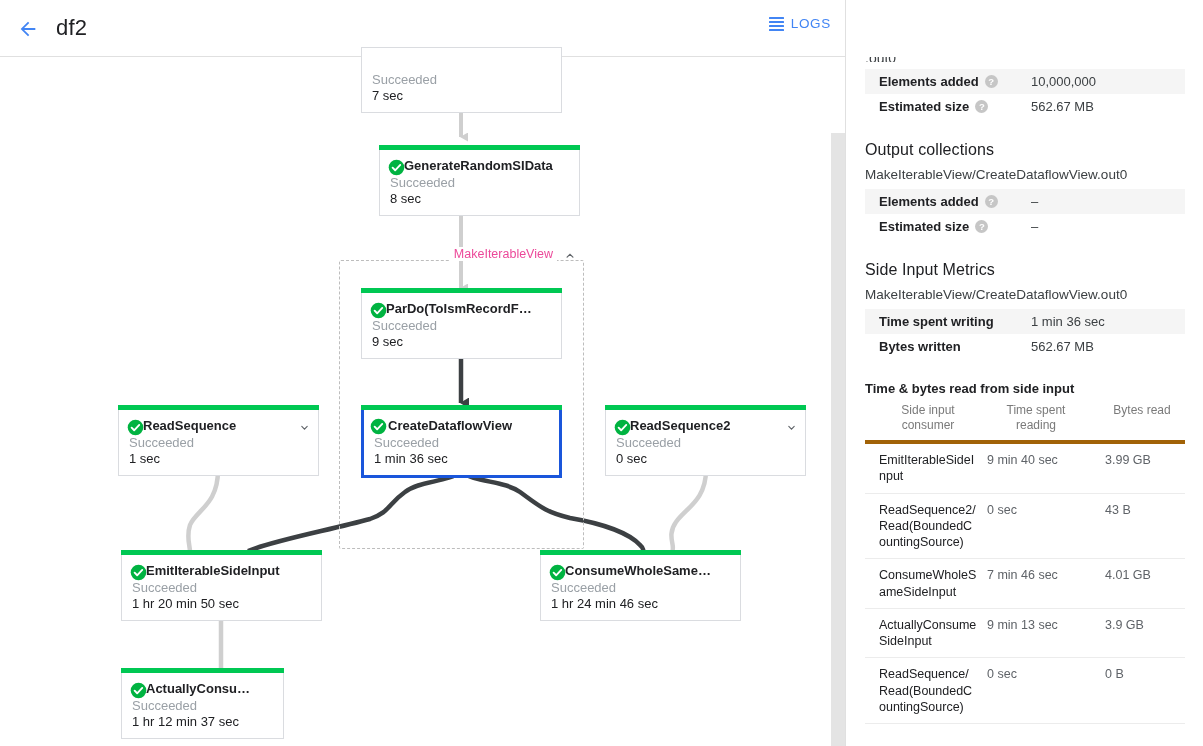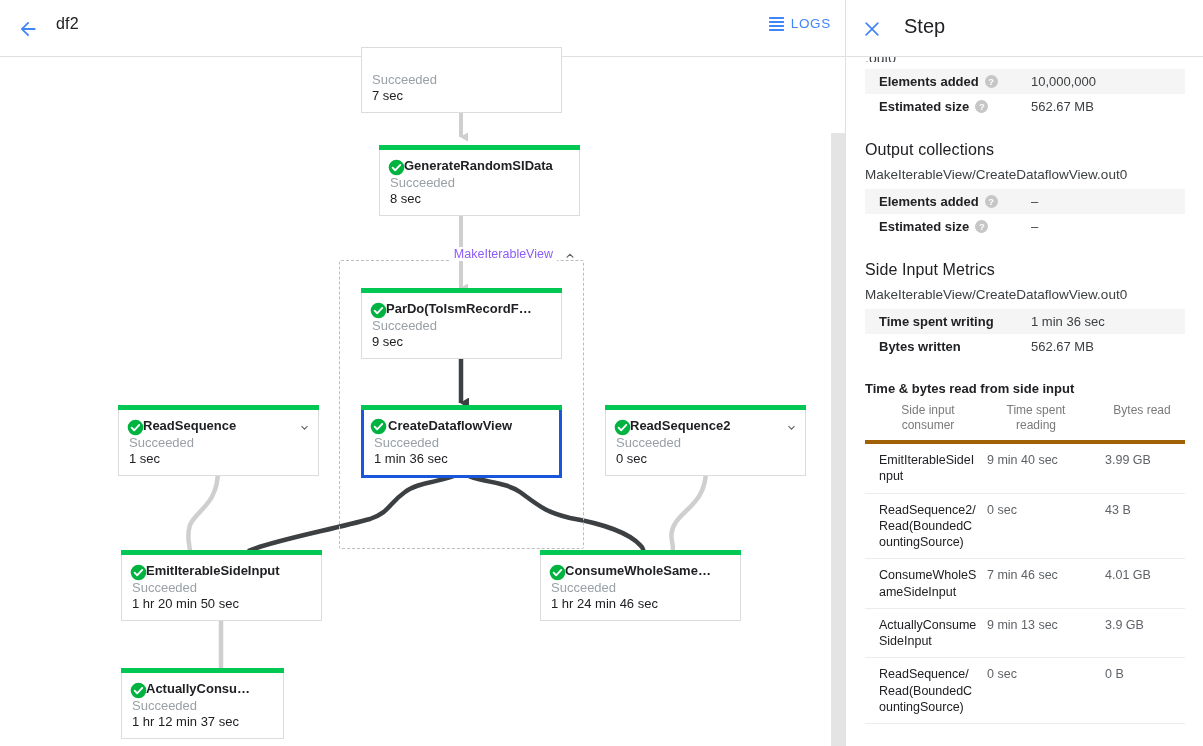--- a/index.html
+++ b/index.html
@@ -20,21 +20,21 @@
     position: absolute; left: 0; top: 0; width: 845px; height: 57px;
     border-bottom: 1px solid #e0e0e0; background: #fff;
   }
   .back-btn {
     position: absolute; left: 12px; top: 13px; width: 32px; height: 32px;
     display: flex; align-items: center; justify-content: center;
     cursor: pointer;
   }
   .job-title {
     position: absolute; left: 56px; top: 15px;
-    font-size: 16px; color: #202124; letter-spacing: .2px;
+    font-size: 22px; color: #202124; letter-spacing: .2px;
   }
   .logs-btn {
     position: absolute; right: 14px; top: 16px;
     display: flex; align-items: center; gap: 7px;
     color: #4285f4; font-size: 13.5px; font-weight: 500;
     letter-spacing: .7px; cursor: pointer;
   }
   .logs-icon { display: flex; flex-direction: column; gap: 2px; width: 15px; }
   .logs-icon i { display: block; height: 2px; background: #4285f4; border-radius: .5px; }
 
@@ -42,21 +42,21 @@
   .graph-svg { position: absolute; left: 0; top: 0; width: 845px; height: 746px; }
 
   
   .group-box {
     position: absolute;
     border: 1px dashed #bdbdbd; background: transparent;
     border-radius: 2px;
   }
   .group-label {
     position: absolute; right: 26px; top: -14px;
-    font-size: 12.5px; color: #8b5cf6; background: #fff; padding: 0 4px;
+    font-size: 12.5px; color: #ec4899; background: #fff; padding: 0 4px;
   }
   .group-chevron {
     position: absolute; right: 6px; top: -12px;
     width: 14px; height: 14px; cursor: pointer;
   }
 
   
   .node {
     position: absolute; background: #fff;
     border: 1px solid #dadce0; border-top: none;
@@ -332,28 +332,20 @@
       </div>
 
     </div>
 
     <div class="scroll-track"></div>
     <div class="scroll-thumb"></div>
   </div>
 
   <div class="right-pane">
 
-    <div class="panel-head">
-      <div class="close-btn">
-        <svg width="20" height="20" viewBox="0 0 24 24">
-          <path d="M5 5 L19 19 M19 5 L5 19" stroke="#4285f4" stroke-width="2" stroke-linecap="round"></path>
-        </svg>
-      </div>
-      <div class="panel-title">Step</div>
-    </div>
 
     <div class="panel-body">
 
       <div class="clipped-text">.out0</div>
 
       <table class="metric-table">
         <tbody>
             <tr class="alt">
           <td class="lbl">
             <span>Elements added</span><span class="help-icon">?</span>

